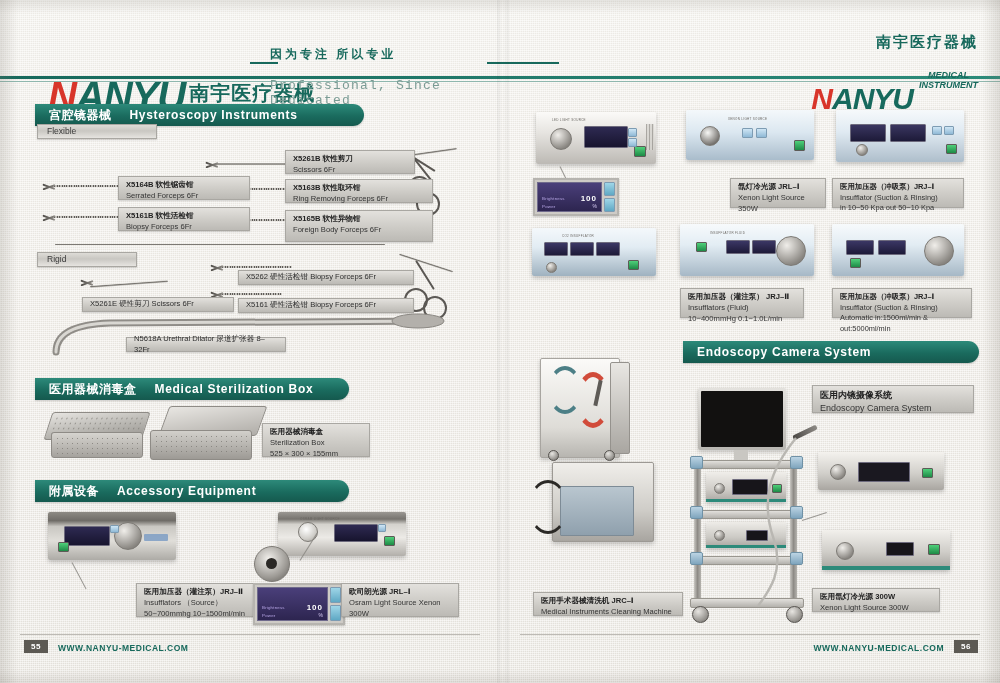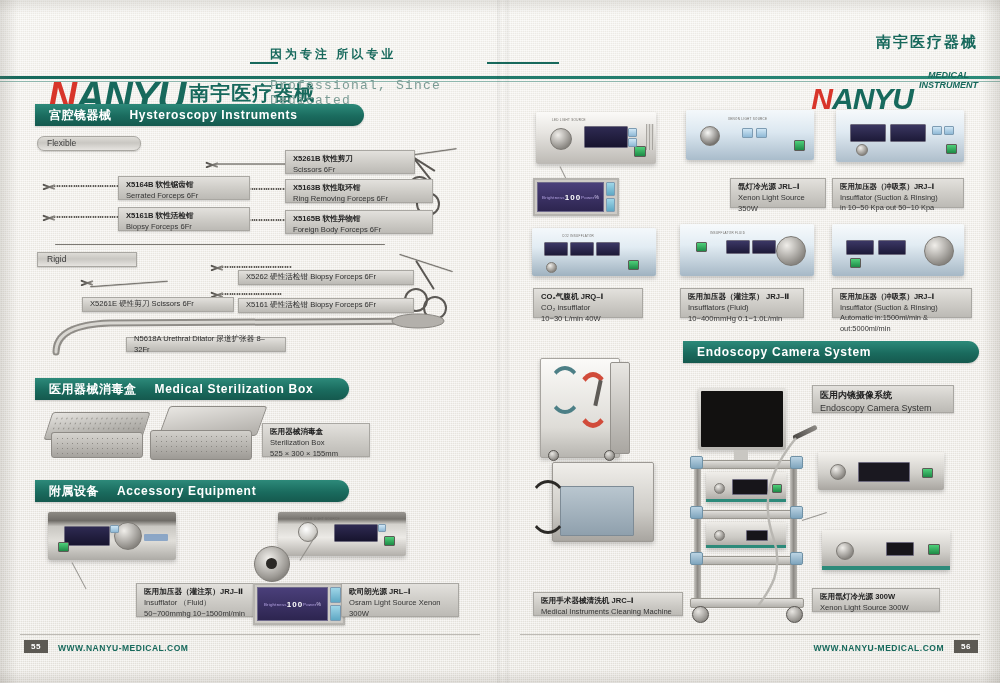--- a/index.html
+++ b/index.html
@@ -114,21 +114,21 @@
   
   .callout{position:absolute;background:#8a8782;transform-origin:left center;height:1px;opacity:.85;}
 
   
   .mini{
     position:absolute;border:2px solid #b6b4af;background:#cecbc6;
     box-shadow:0 1px 2px rgba(0,0,0,.2);display:flex;align-items:stretch;padding:2px;gap:2px;
   }
   .mini .m-scr{
     flex:1;background:linear-gradient(180deg,#4a3f7a,#2d2550);
-    border:1px solid #6f6a8c;display:flex;flex-direction:row;justify-content:center;padding:2px 4px;
+    border:1px solid #6f6a8c;display:flex;flex-direction:column;justify-content:flex-end;padding:2px 4px;
   }
   .mini .m-row{display:flex;justify-content:space-between;align-items:center;}
   .mini .m-lab{color:#b9a7e8;font-size:4.4px;letter-spacing:.2px;}
   .mini .m-val{color:#fff;font-size:8px;font-weight:bold;letter-spacing:1px;}
   .mini .m-val2{color:#d8cdf5;font-size:5px;}
   .mini .m-keys{display:flex;flex-direction:column;justify-content:space-between;gap:2px;width:11px;}
   .mini .m-key{flex:1;background:linear-gradient(180deg,#9fd6e8,#5fa8c4);border:1px solid #7d9cb3;border-radius:1px;}
 
   
   .sbox{position:absolute;}
@@ -191,21 +191,21 @@
         <div>INSTRUMENT</div>
       </div>
     </div>
   </div>
 
   <div class="pill" style="left:35px;top:104px;width:315px;">
     <span class="cn">宫腔镜器械</span>
     <span class="en">Hysteroscopy Instruments</span>
   </div>
 
-  <div class="plate tab" style="left:37px;top:136px;width:104px;height:15px;border-radius:7px;">Flexible</div>
+  <div class="plate tab" style="left:37px;top:124px;width:120px;height:15px;">Flexible</div>
 
   <div class="shaft hatched" style="left:52px;top:185px;width:90px;"></div>
   <div class="jaw" style="left:55px;top:186px;"></div>
   <div class="shaft hatched" style="left:52px;top:216px;width:90px;"></div>
   <div class="jaw" style="left:55px;top:217px;"></div>
 
   <div class="shaft" style="left:215px;top:163px;width:80px;"></div>
   <div class="jaw" style="left:218px;top:164px;"></div>
   <div class="shaft hatched" style="left:218px;top:188px;width:76px;"></div>
   <div class="jaw" style="left:221px;top:189px;"></div>
@@ -227,21 +227,21 @@
     <div class="en">Biopsy Forceps 6Fr</div>
   </div>
   <div class="plate" style="left:285px;top:150px;width:130px;height:24px;">
     <div class="cn">X5261B 软性剪刀</div>
     <div class="en">Scissors 6Fr</div>
   </div>
   <div class="plate" style="left:285px;top:179px;width:148px;height:24px;">
     <div class="cn">X5163B 软性取环钳</div>
     <div class="en">Ring Removing Forceps 6Fr</div>
   </div>
-  <div class="plate" style="left:285px;top:210px;width:148px;height:24px;">
+  <div class="plate" style="left:285px;top:210px;width:148px;height:32px;">
     <div class="cn">X5165B 软性异物钳</div>
     <div class="en">Foreign Body Forceps 6Fr</div>
   </div>
 
   <div class="shaft thin" style="left:55px;top:244px;width:330px;"></div>
 
   <div class="plate tab" style="left:37px;top:252px;width:100px;height:15px;">Rigid</div>
 
   <div class="shaft" style="left:90px;top:283px;width:78px;transform:rotate(-4deg);"></div>
   <div class="jaw" style="left:93px;top:282px;"></div>
@@ -301,21 +301,21 @@
     <div class="body" style="background:linear-gradient(180deg,#8d8a84 0%,#6f6c67 18%,#c9c7c2 30%,#e0ded9 60%,#adaba6 100%);"></div>
     <div class="screen" style="left:16px;top:14px;width:44px;height:18px;"></div>
     <div class="knob" style="left:66px;top:10px;width:26px;height:26px;"></div>
     <div class="btn-g" style="left:10px;top:30px;width:9px;height:8px;"></div>
     <div class="btn-b" style="left:62px;top:13px;width:7px;height:6px;"></div>
     <div class="strip" style="left:96px;top:22px;width:24px;height:7px;background:#7e9ec4;opacity:.85;"></div>
   </div>
   <div class="callout" style="left:72px;top:562px;width:30px;transform:rotate(62deg);"></div>
   <div class="plate" style="left:136px;top:583px;width:120px;height:34px;">
     <div class="cn">医用加压器（灌注泵）JRJ–Ⅱ</div>
-    <div class="en">Insufflator （Fluid）</div>
+    <div class="en">Insufflators （Source）</div>
     <div class="en">50~700mmhg  10~1500ml/min</div>
   </div>
 
   <div class="dev" style="left:278px;top:512px;width:128px;height:44px;">
     <div class="body" style="background:linear-gradient(180deg,#9a9792 0%,#77746f 16%,#d4d2cd 28%,#eceae6 58%,#b2afaa 100%);"></div>
     <div class="screen" style="left:56px;top:12px;width:42px;height:16px;"></div>
     <div class="knob" style="left:20px;top:10px;width:18px;height:18px;background:radial-gradient(circle at 40% 35%,#fff,#cfcdc8 60%,#9a9792);"></div>
     <div class="btn-g" style="left:106px;top:24px;width:9px;height:8px;"></div>
     <div class="btn-b" style="left:100px;top:12px;width:6px;height:6px;"></div>
     <div class="txt" style="left:22px;top:5px;">OSRAM LIGHT SOURCE</div>
@@ -403,25 +403,20 @@
   </div>
 
   <div class="dev" style="left:532px;top:228px;width:124px;height:48px;">
     <div class="body" style="background:linear-gradient(180deg,#f4f8fb 0%,#e2ecf3 40%,#9fb2c0 100%);"></div>
     <div class="screen" style="left:12px;top:14px;width:22px;height:12px;background:linear-gradient(180deg,#3b3765,#1d1a38);"></div>
     <div class="screen" style="left:38px;top:14px;width:22px;height:12px;background:linear-gradient(180deg,#3b3765,#1d1a38);"></div>
     <div class="screen" style="left:64px;top:14px;width:22px;height:12px;background:linear-gradient(180deg,#3b3765,#1d1a38);"></div>
     <div class="btn-g" style="left:96px;top:32px;width:9px;height:8px;"></div>
     <div class="knob" style="left:14px;top:34px;width:9px;height:9px;"></div>
     <div class="txt" style="left:30px;top:6px;">CO2 INSUFFLATOR</div>
-  </div>
-  <div class="plate" style="left:533px;top:288px;width:110px;height:30px;">
-    <div class="cn">CO₂气腹机 JRQ–Ⅰ</div>
-    <div class="en">CO₂ insufflator</div>
-    <div class="en">10~30 L/min 40W</div>
   </div>
 
   <div class="dev" style="left:680px;top:224px;width:134px;height:52px;">
     <div class="body" style="background:linear-gradient(180deg,#f7fafc 0%,#e3edf4 40%,#a6b8c6 100%);"></div>
     <div class="screen" style="left:46px;top:16px;width:22px;height:12px;background:linear-gradient(180deg,#3b3765,#1d1a38);"></div>
     <div class="screen" style="left:72px;top:16px;width:22px;height:12px;background:linear-gradient(180deg,#3b3765,#1d1a38);"></div>
     <div class="btn-g" style="left:16px;top:18px;width:9px;height:8px;"></div>
     <div class="knob" style="left:96px;top:12px;width:28px;height:28px;"></div>
     <div class="txt" style="left:30px;top:7px;">INSUFFLATOR FLUID</div>
   </div>
@@ -495,21 +490,21 @@
     <div class="knob" style="left:8px;top:8px;width:9px;height:9px;"></div>
     <div class="screen" style="left:40px;top:8px;width:20px;height:9px;background:#17151a;"></div>
     <div style="position:absolute;left:0;bottom:0;width:100%;height:3px;background:#2d8a7a;"></div>
   </div>
 
   <div style="position:absolute;left:792px;top:430px;width:26px;height:5px;background:linear-gradient(90deg,#4a4743,#8e8b86);transform:rotate(-26deg);border-radius:2px;"></div>
   <svg style="position:absolute;left:700px;top:430px;width:130px;height:180px;">
     <path d="M96,8 C70,40 60,70 74,110 C84,140 70,160 58,176" stroke="#b9b7b2" stroke-width="2.4" fill="none"></path>
   </svg>
 
-  <div class="plate" style="left:812px;top:385px;width:142px;height:28px;font-size:9px;">
+  <div class="plate" style="left:812px;top:385px;width:162px;height:28px;font-size:9px;">
     <div class="cn">医用内镜摄像系统</div>
     <div class="en">Endoscopy Camera System</div>
   </div>
 
   <div class="dev" style="left:818px;top:452px;width:126px;height:38px;">
     <div class="body" style="background:linear-gradient(180deg,#f4f2ee,#d2d0cb 55%,#a9a6a1);"></div>
     <div class="screen" style="left:40px;top:10px;width:50px;height:18px;background:#1a1820;"></div>
     <div class="knob" style="left:12px;top:12px;width:14px;height:14px;"></div>
     <div class="btn-g" style="left:104px;top:16px;width:9px;height:8px;"></div>
   </div>

